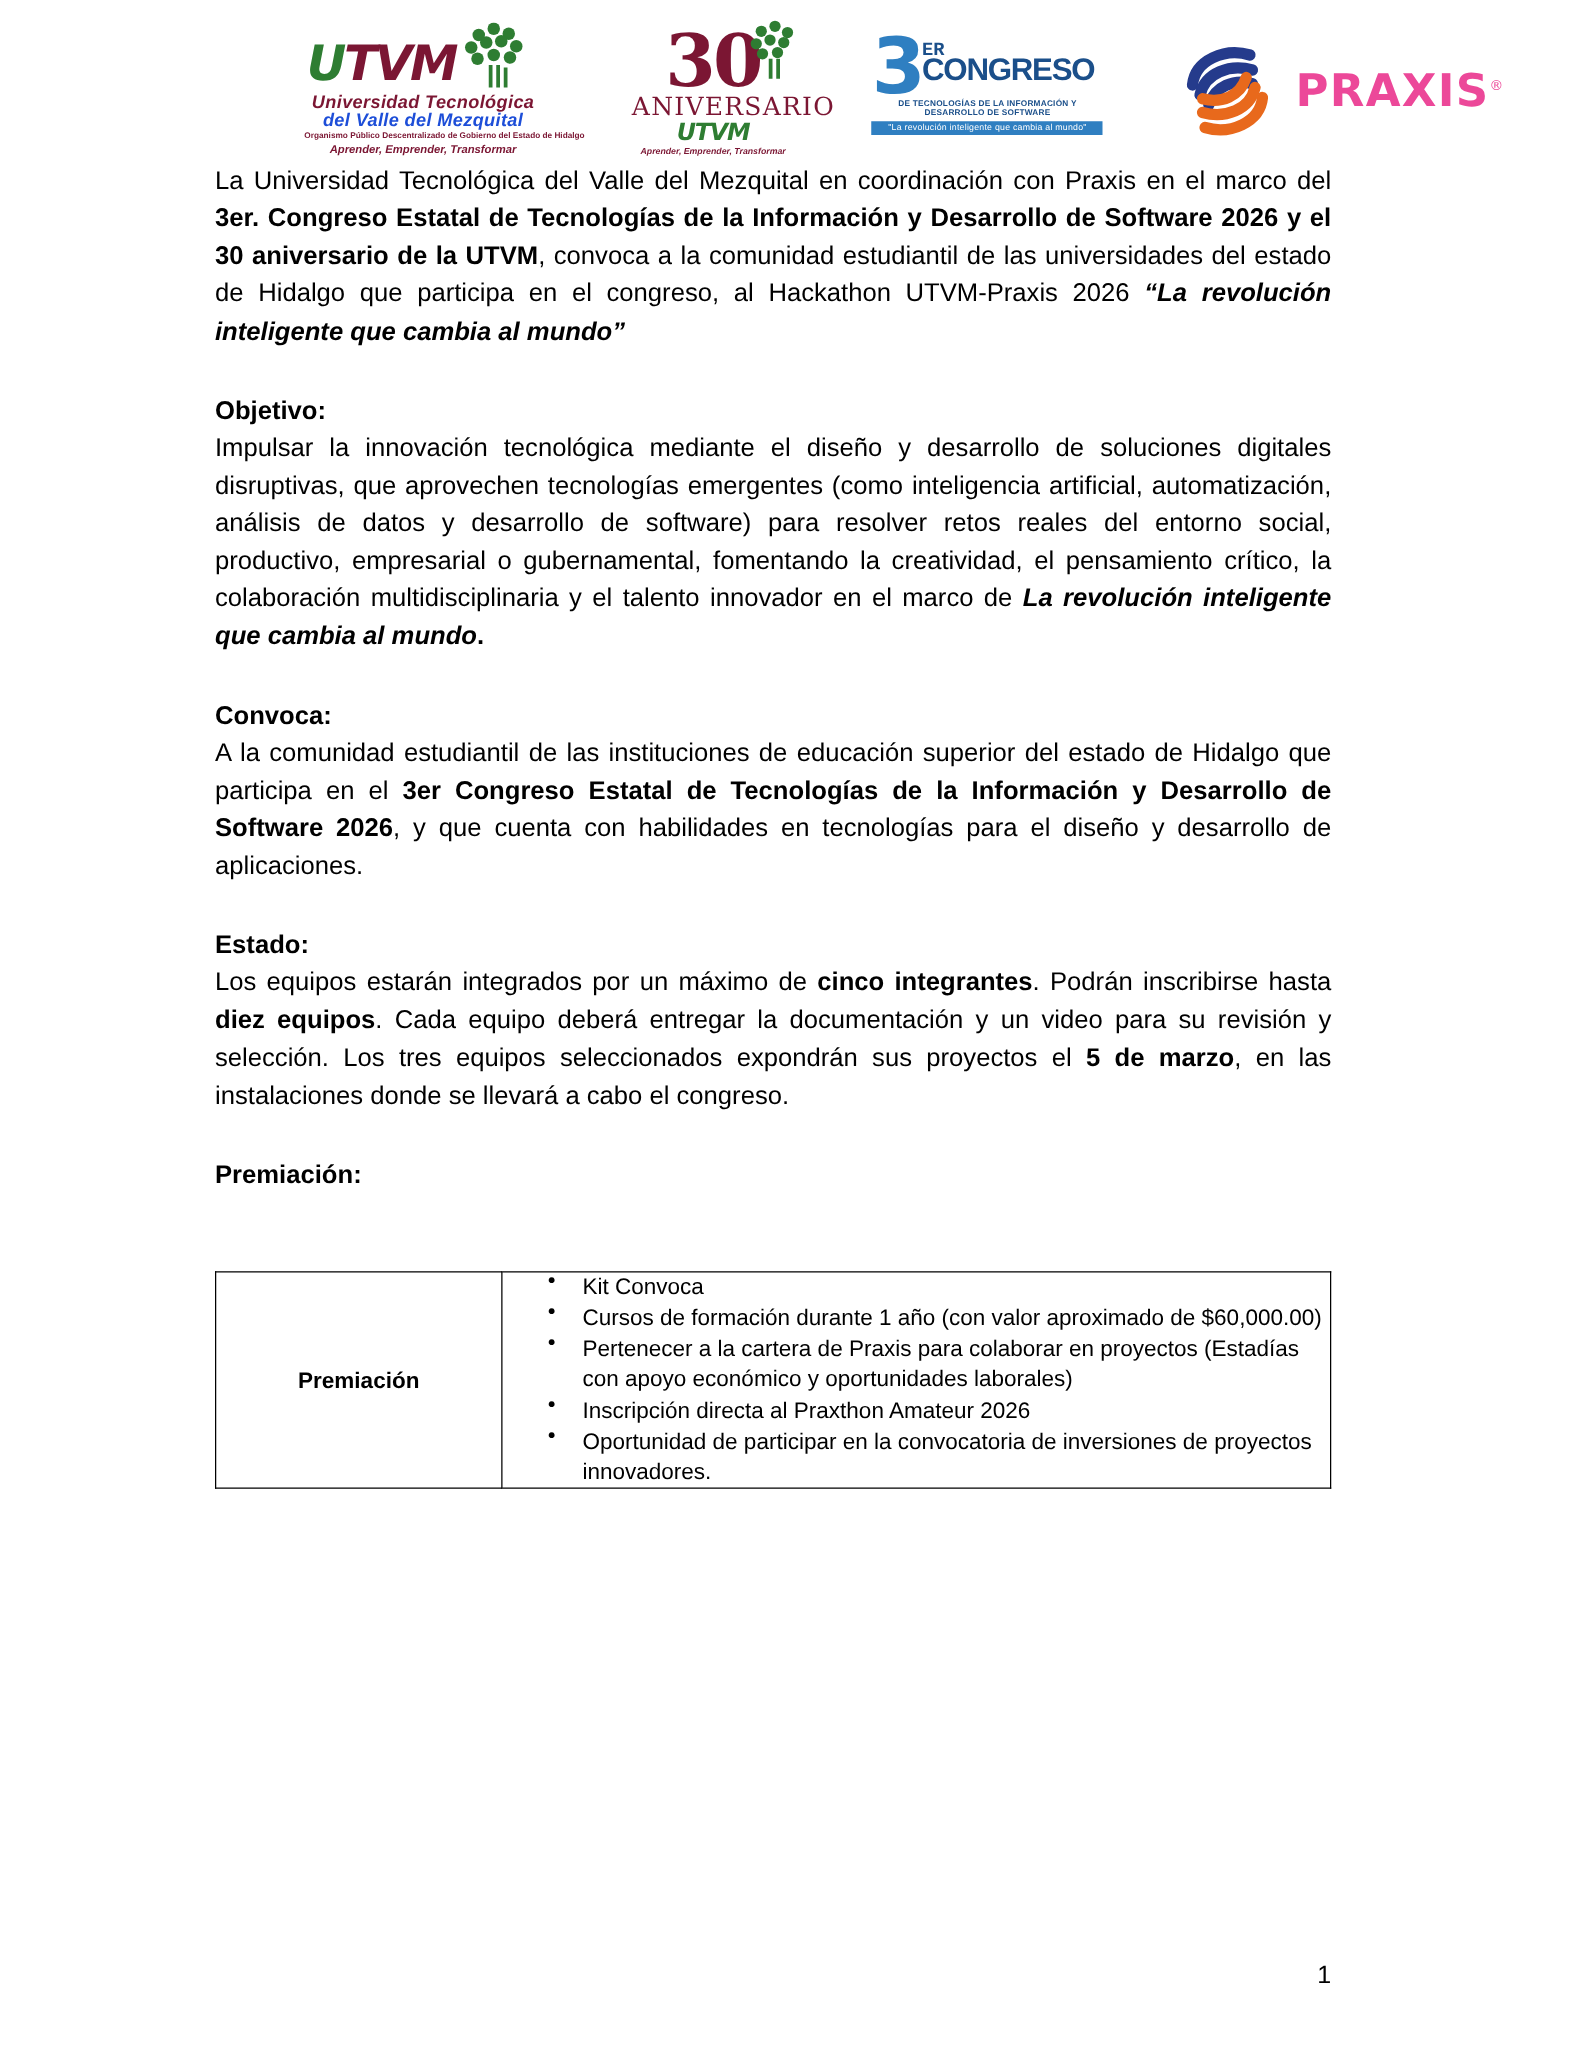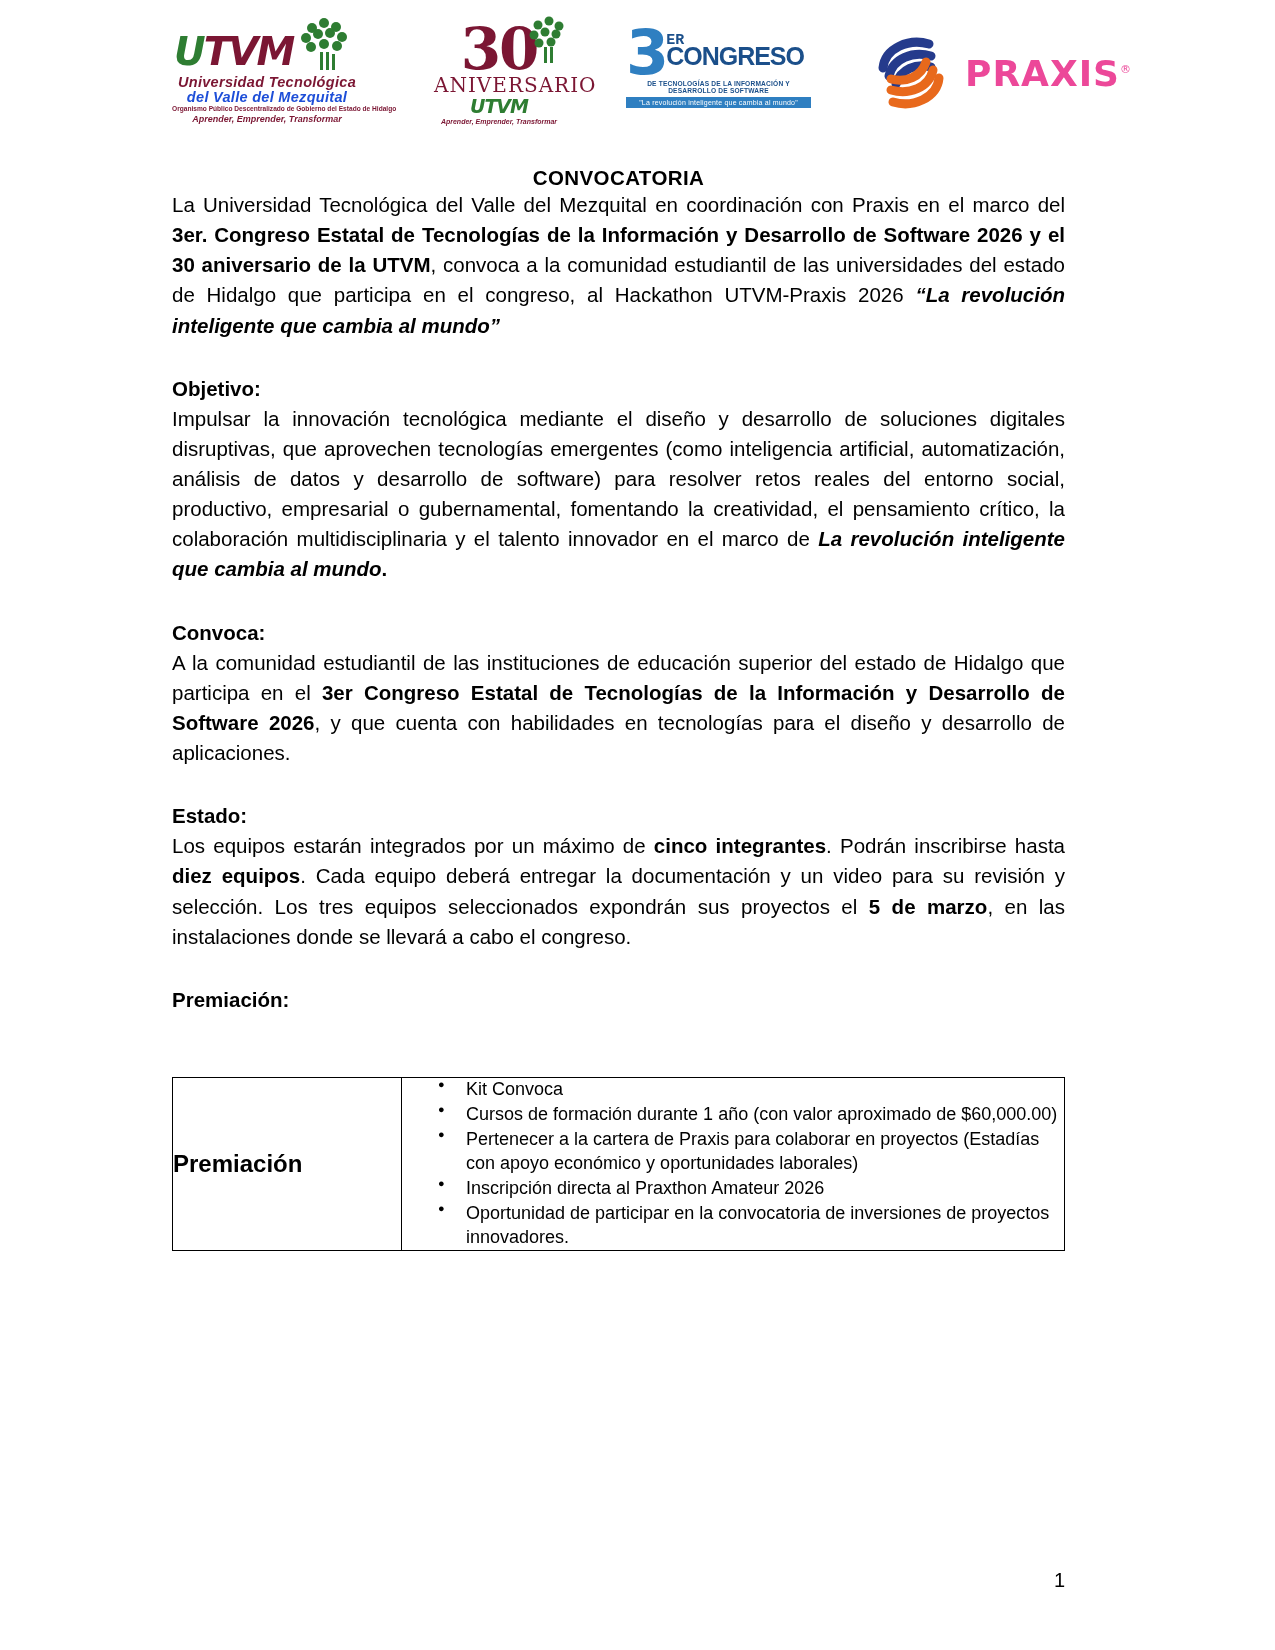--- a/index.html
+++ b/index.html
@@ -20,21 +20,21 @@
     height: 1650px;
     position: relative;
     box-sizing: border-box;
     padding: 0;
   }
 
   
   .logo-bar {
     display: flex;
     align-items: flex-start;
-    justify-content: flex-start;
+    justify-content: center;
     padding: 22px 0 0 0;
     height: 130px;
     box-sizing: border-box;
   }
   .logo {
     position: relative;
   }
 
   
   .logo-utvm {
@@ -270,22 +270,23 @@
     width: 893px;
     table-layout: fixed;
   }
   .prize-table td {
     border: 1px solid #000000;
     vertical-align: middle;
     padding: 0;
   }
   .cell-label {
     width: 228px;
-    font-weight: bold;
-    font-size: 24px;
+    text-align: center;
+    font-weight: bold;
+    font-size: 18px;
     padding: 6px 8px;
   }
   .cell-list { padding: 10px 14px 12px 0; }
   .cell-list ul {
     margin: 0;
     padding-left: 64px;
     list-style: none;
   }
   .cell-list li {
     font-size: 18px;
@@ -388,21 +389,20 @@
           <path d="M63 30 C58 45 43 51 28 47" stroke="#e8691c" stroke-width="9"></path>
         </g>
       </svg>
       <div class="praxis-word"><span>PRAXIS</span><span class="praxis-reg">®</span></div>
     </div>
 
   </div>
 
   <div class="content">
 
-    <div class="doc-title">CONVOCATORIA</div>
 
     <p class="body para-block"><span>La Universidad Tecnológica del Valle del Mezquital en coordinación con Praxis en el marco del </span><b>3er. Congreso Estatal de Tecnologías de la Información y Desarrollo de Software 2026 y el 30 aniversario de la UTVM</b><span>, convoca a la comunidad estudiantil de las universidades del estado de Hidalgo que participa en el congreso, al Hackathon UTVM-Praxis 2026 </span><span class="bi">“La revolución inteligente que cambia al mundo”</span></p>
 
     <div class="section-gap">
       <div class="section-head">Objetivo:</div>
       <p class="body"><span>Impulsar la innovación tecnológica mediante el diseño y desarrollo de soluciones digitales disruptivas, que aprovechen tecnologías emergentes (como inteligencia artificial, automatización, análisis de datos y desarrollo de software) para resolver retos reales del entorno social, productivo, empresarial o gubernamental, fomentando la creatividad, el pensamiento crítico, la colaboración multidisciplinaria y el talento innovador en el marco de </span><span class="bi">La revolución inteligente que cambia al mundo</span><b>.</b></p>
     </div>
 
     <div class="section-gap">
       <div class="section-head">Convoca:</div>

